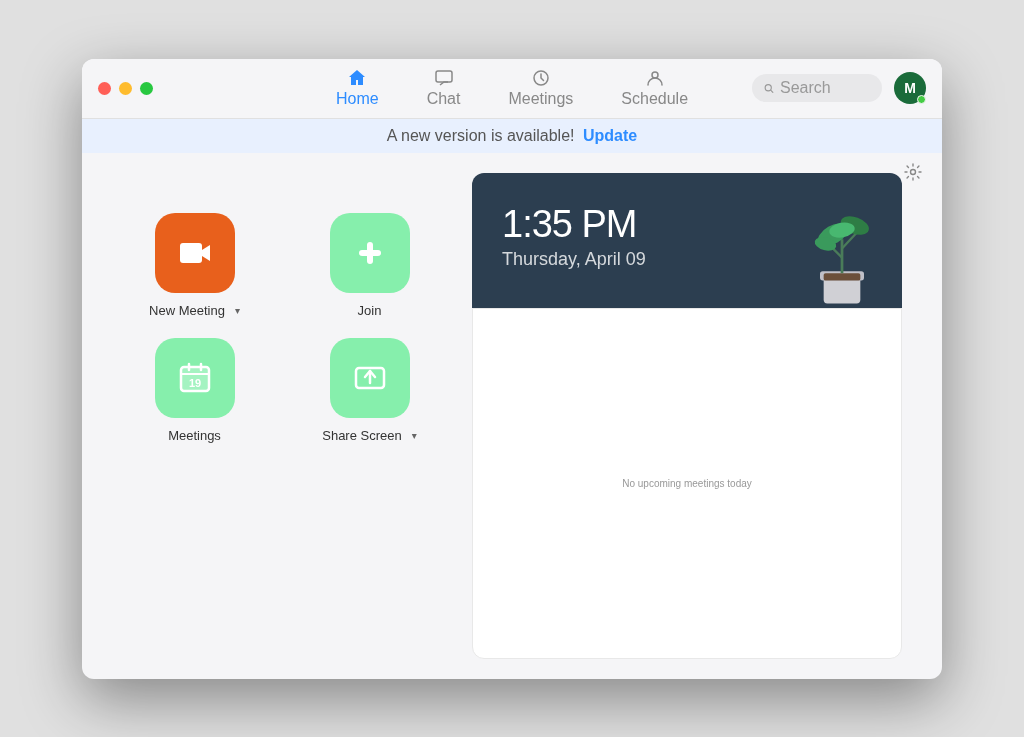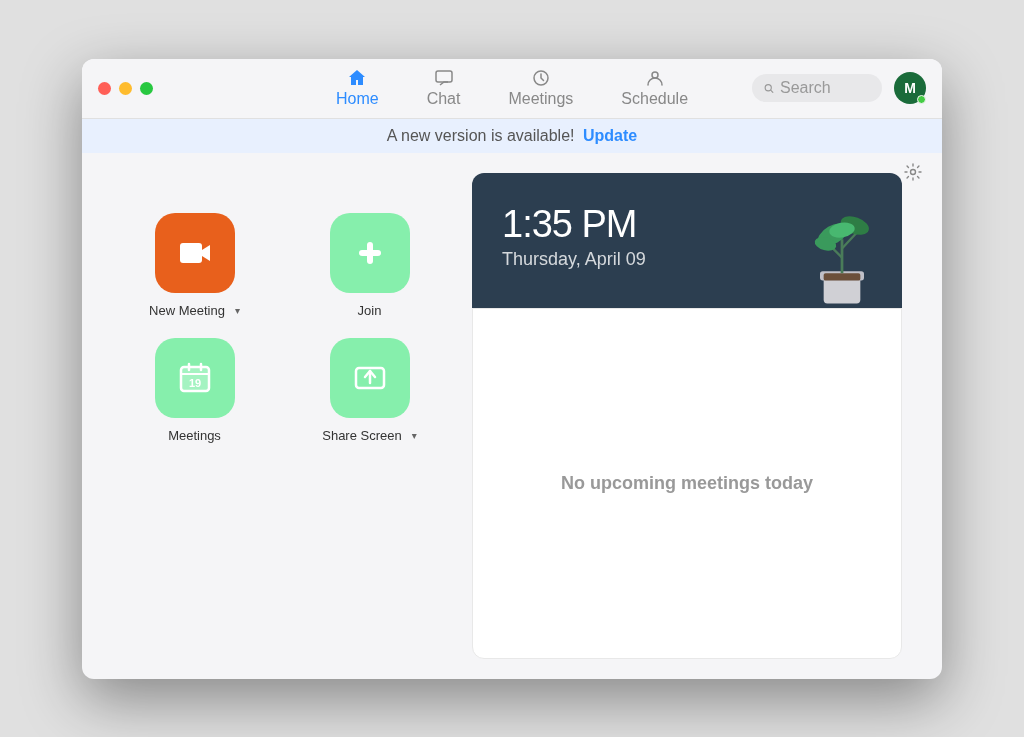--- a/index.html
+++ b/index.html
@@ -231,23 +231,22 @@
       background: white;
       border-radius: 0 0 12px 12px;
       flex: 1;
       display: flex;
       align-items: center;
       justify-content: center;
       min-height: 280px;
       border: 1px solid #e8e8e8;
     }
     .no-meetings {
-      font-size: 18px;
+      font-size: 10px;
       color: #999;
-      font-weight: bold;
     }
 
     
     svg { display: block; }
   </style>
 </head>
 <body>
 
 <div class="window">
 

